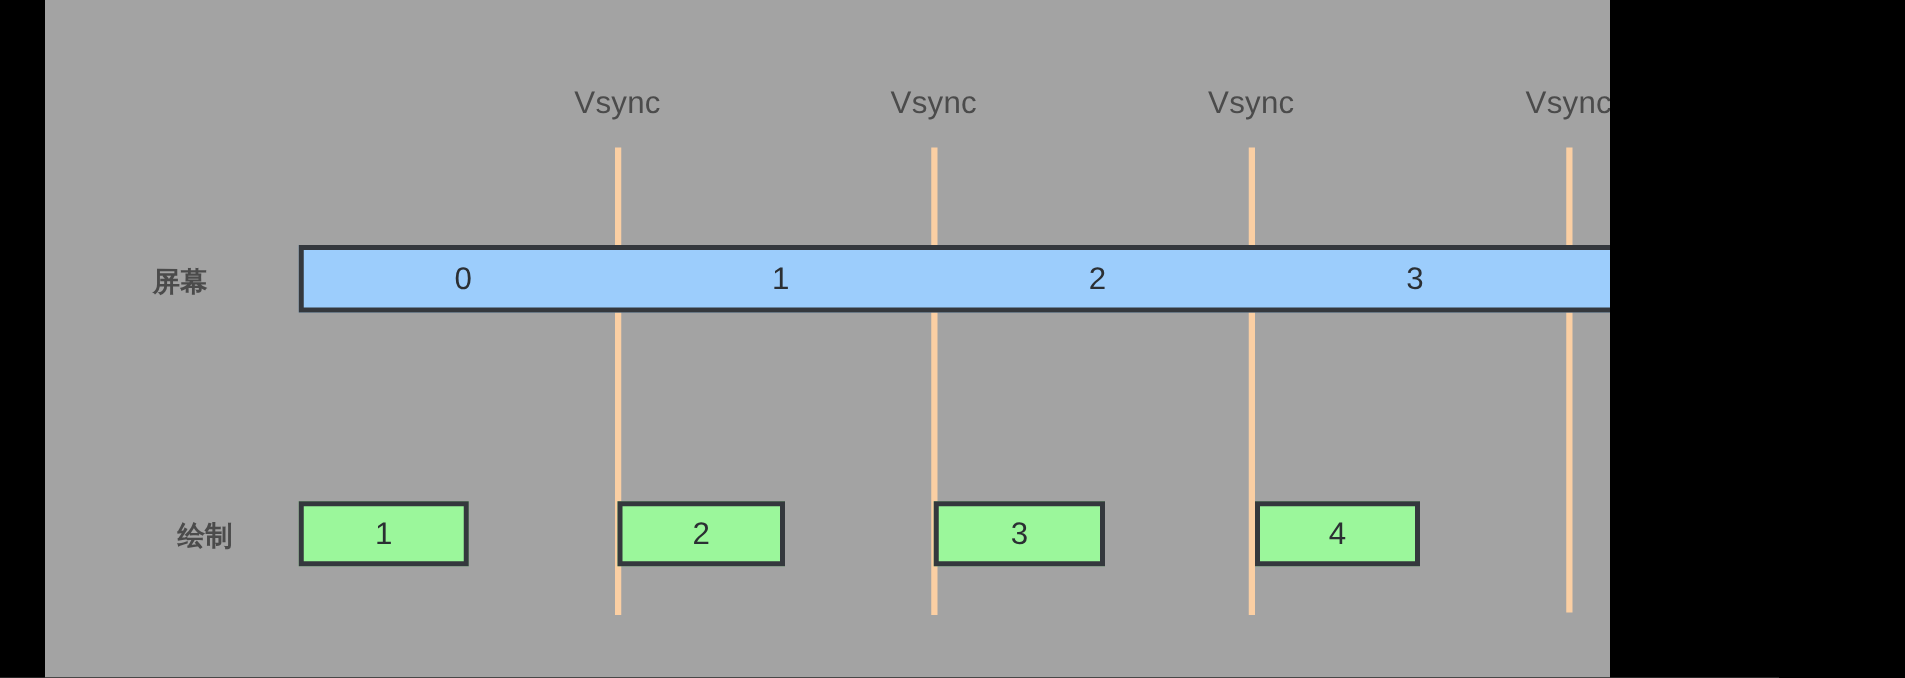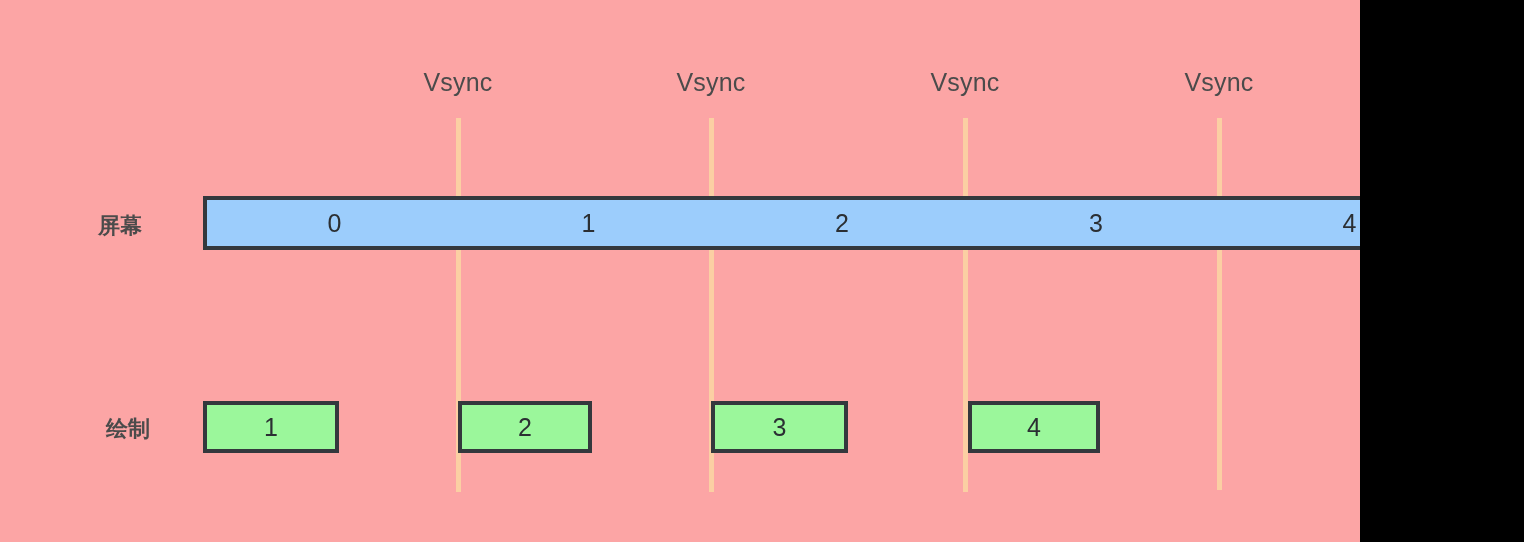--- a/index.html
+++ b/index.html
@@ -86,38 +86,38 @@
     justify-content: center;
     color: #2B2F33;
     font-size: 25px;
     line-height: 1;
     z-index: 2;
   }
 </style>
 </head>
 <body>
 
-<div id="stage" style="width: 1360px; height: 542px; background: #fca5a5;">
+<div id="stage" style="width: 1252px; height: 542px; background: #a3a3a3; margin-left: 36px;">
 
   <div id="vsync-lines">
       <div class="vsync-line" style="left: 456px; top: 118px; height: 374px; background: rgb(251, 207, 163);"></div>
       <div class="vsync-line" style="left: 709px; top: 118px; height: 374px; background: rgb(251, 207, 163);"></div>
       <div class="vsync-line" style="left: 963px; top: 118px; height: 374px; background: rgb(251, 207, 163);"></div>
       <div class="vsync-line" style="left: 1217px; top: 118px; height: 372px; background: rgb(251, 207, 163);"></div>
     </div>
 
   <div id="vsync-labels">
       <div class="vsync-label" style="left: 458px; top: 70px; color: rgb(75, 75, 75);">Vsync</div>
       <div class="vsync-label" style="left: 711px; top: 70px; color: rgb(75, 75, 75);">Vsync</div>
       <div class="vsync-label" style="left: 965px; top: 70px; color: rgb(75, 75, 75);">Vsync</div>
       <div class="vsync-label" style="left: 1219px; top: 70px; color: rgb(75, 75, 75);">Vsync</div>
     </div>
 
   <div id="row-labels">
-      <div class="row-label" style="left: 120px; top: 226px; color: rgb(75, 75, 75);">屏幕</div>
+      <div class="row-label" style="left: 108px; top: 226px; color: rgb(75, 75, 75);">屏幕</div>
       <div class="row-label" style="left: 128px; top: 429px; color: rgb(75, 75, 75);">绘制</div>
     </div>
 
   <div id="screen-track" style="left: 203px; top: 196px; width: 1269px; height: 54px; background: rgb(156, 205, 252); border-color: rgb(52, 56, 61);">
       <div class="screen-seg" style="left: 0px; width: 255px; color: rgb(43, 47, 51);">0</div>
       <div class="screen-seg" style="left: 255px; width: 253px; color: rgb(43, 47, 51);">1</div>
       <div class="screen-seg" style="left: 508px; width: 254px; color: rgb(43, 47, 51);">2</div>
       <div class="screen-seg" style="left: 762px; width: 254px; color: rgb(43, 47, 51);">3</div>
       <div class="screen-seg" style="left: 1016px; width: 253px; color: rgb(43, 47, 51);">4</div>
     </div>

